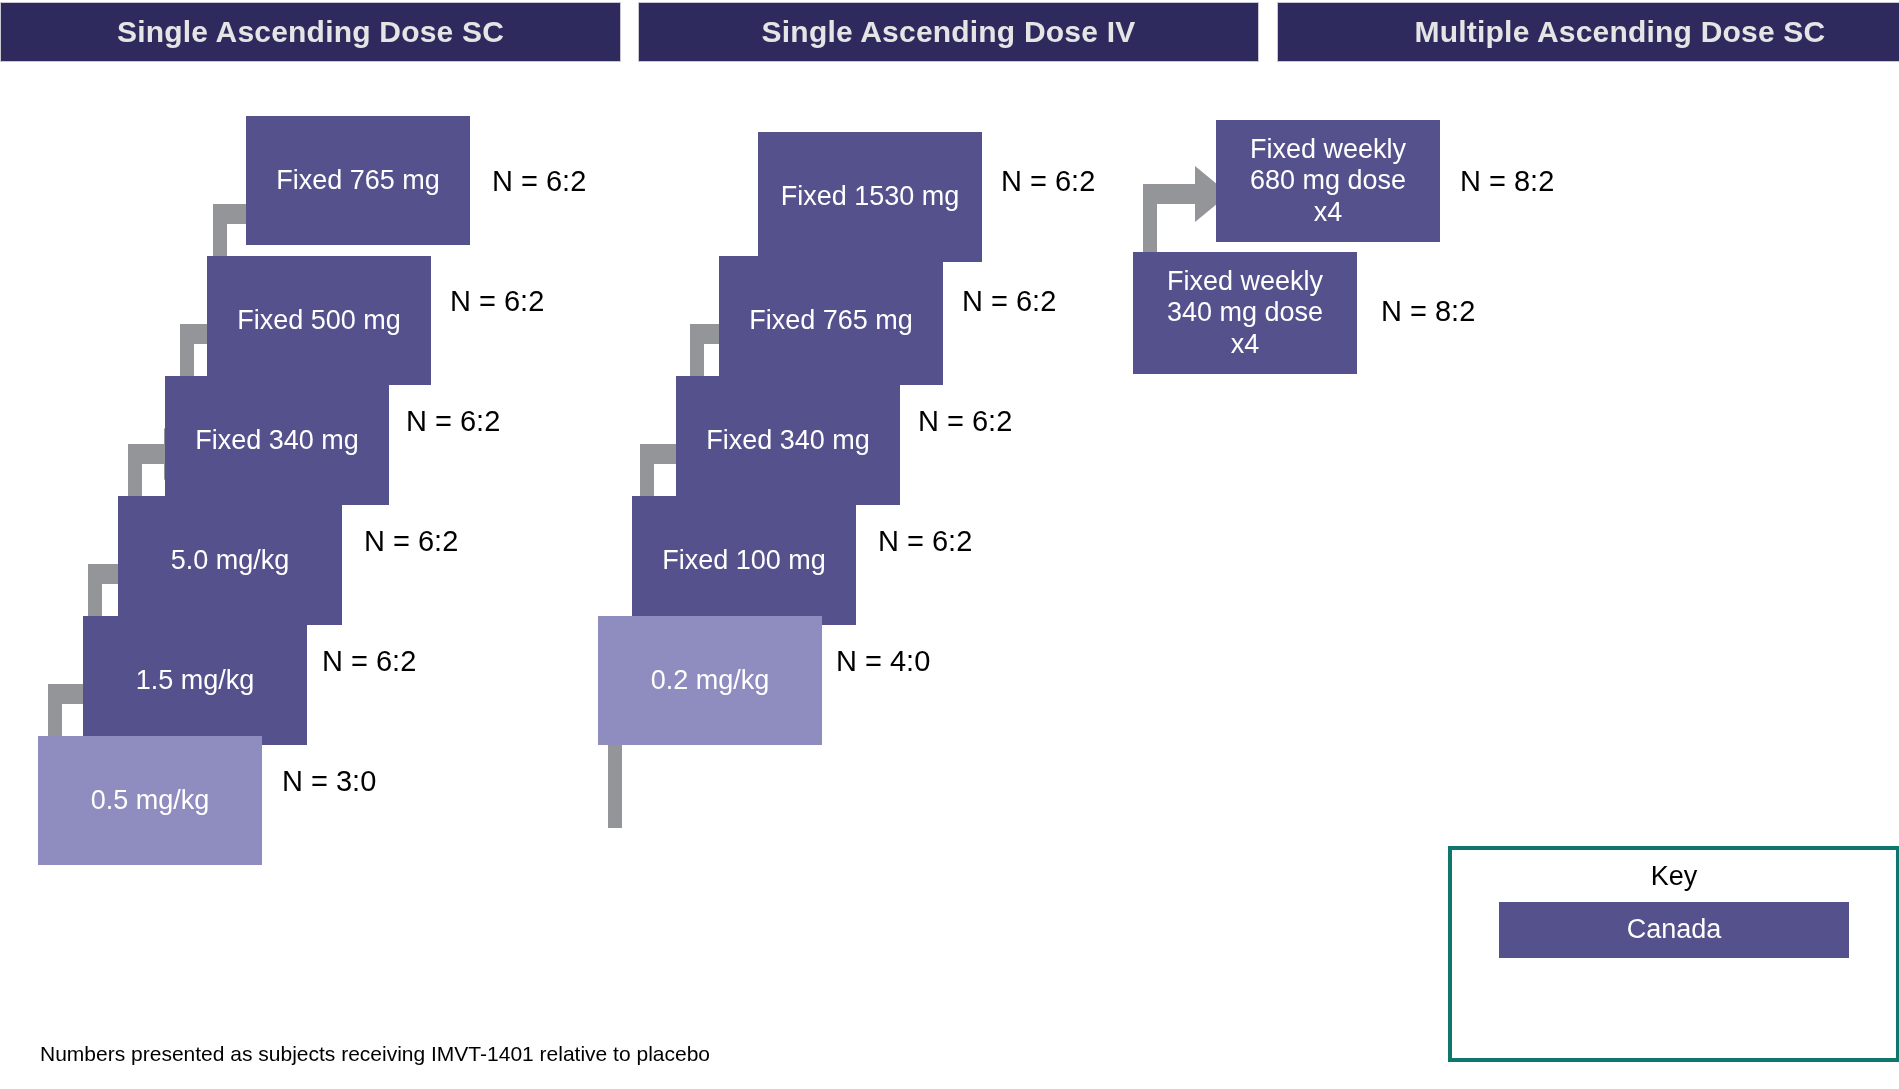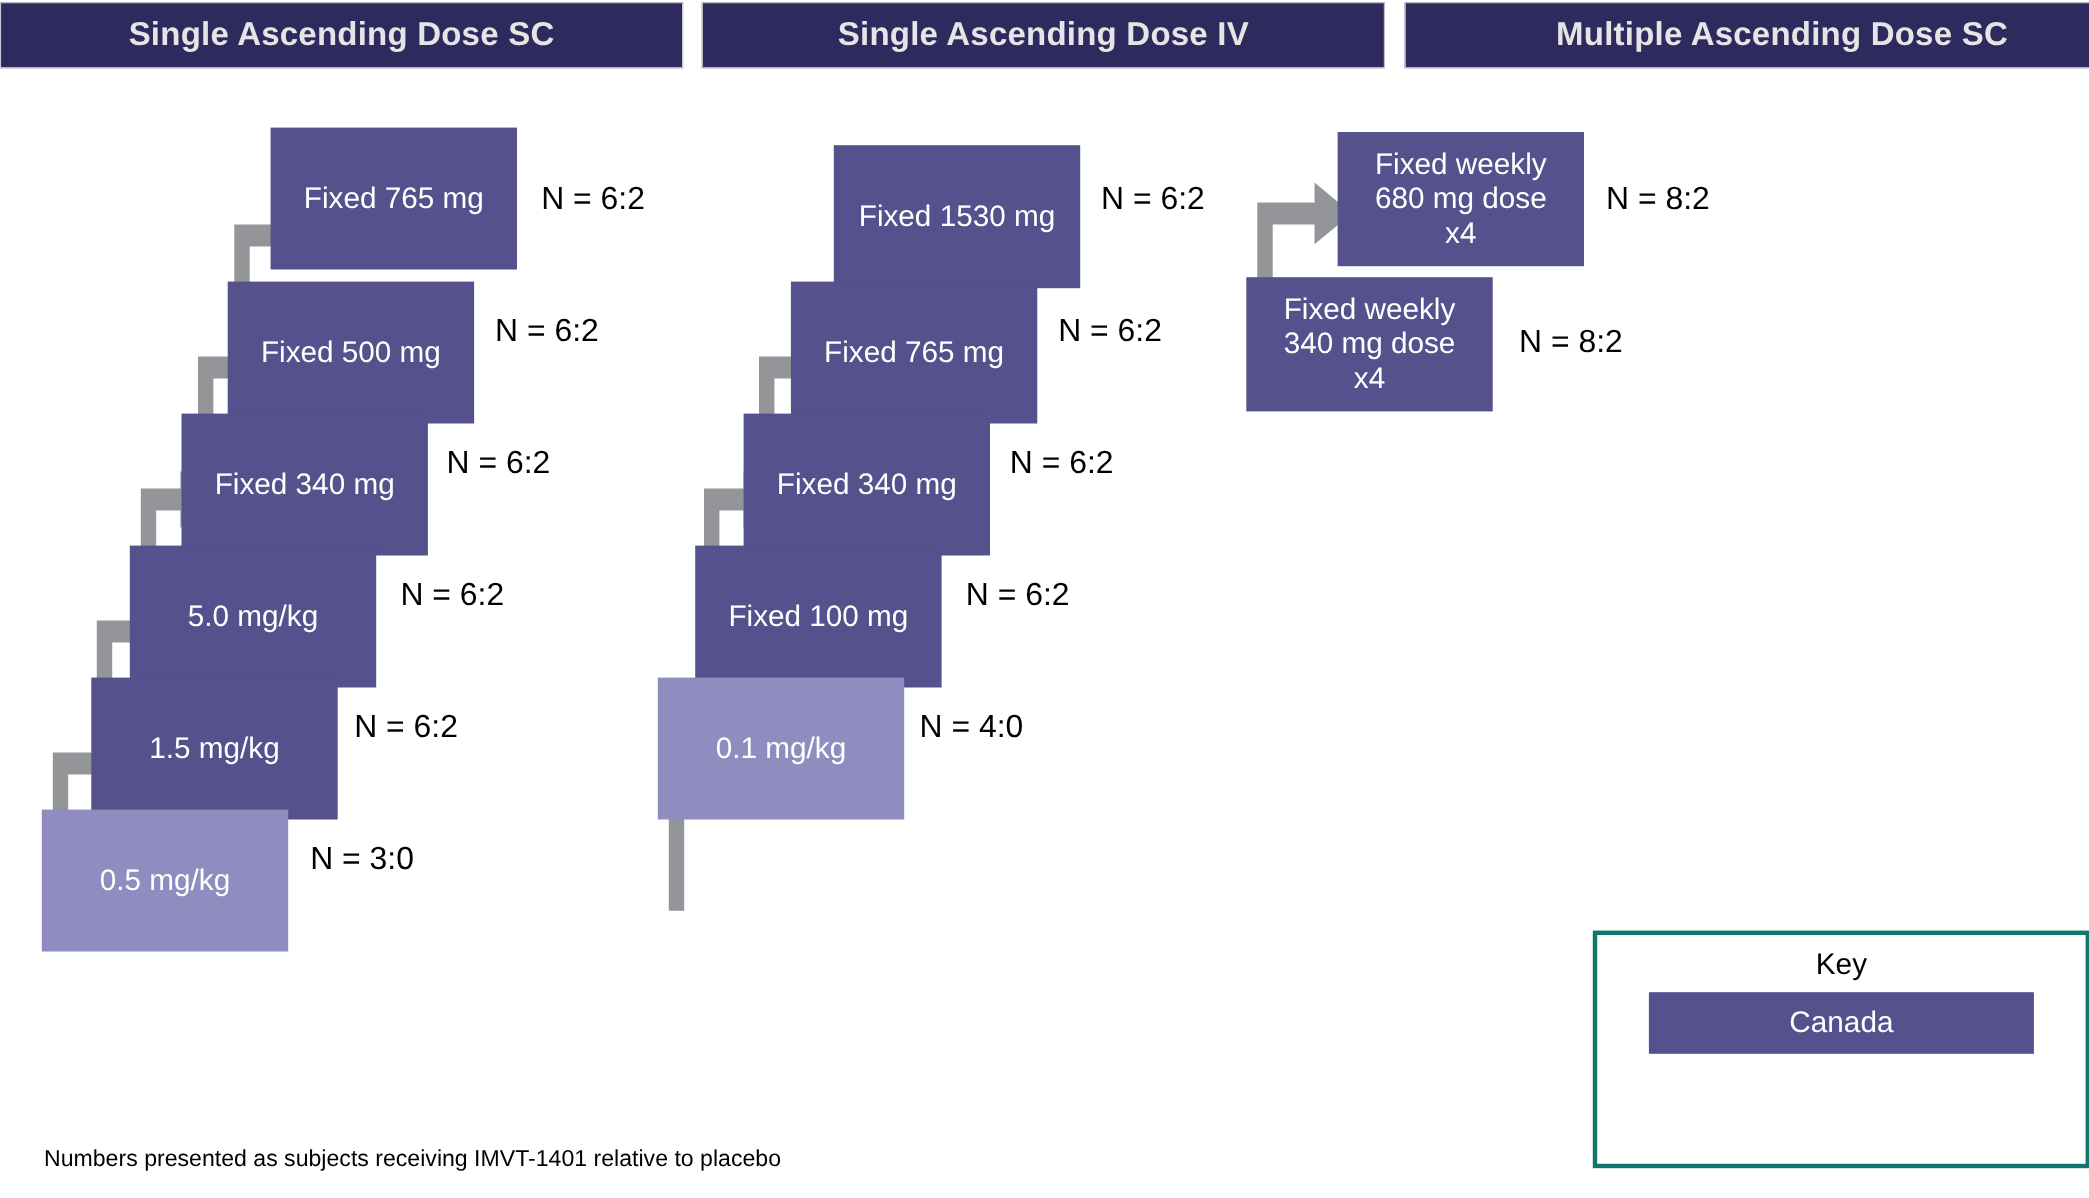--- a/index.html
+++ b/index.html
@@ -221,21 +221,21 @@
 </div>
 
 <div class="dose-box canada" style="left:632px; top:496px; width:224px; height:129px;">
   <span>Fixed 100 mg</span>
 </div>
 <div class="n-label" style="left:878px; top:520px; height:42px;">
   <span>N = 6:2</span>
 </div>
 
 <div class="dose-box australia" style="left:598px; top:616px; width:224px; height:129px;">
-  <span>0.1 mg/kg</span>
+  <span>0.2 mg/kg</span>
 </div>
 <div class="n-label" style="left:836px; top:640px; height:42px;">
   <span>N = 4:0</span>
 </div>
 
 <svg class="arrow-svg" style="left:1135px; top:148px;" width="100" height="120" viewBox="0 0 100 120">
   <path d="M8,120 L8,36 L60,36 L60,18 L94,46 L60,74 L60,56 L22,56 L22,120 Z"></path>
 </svg>
 
 <div class="dose-box canada" style="left:1216px; top:120px; width:224px; height:122px;">

